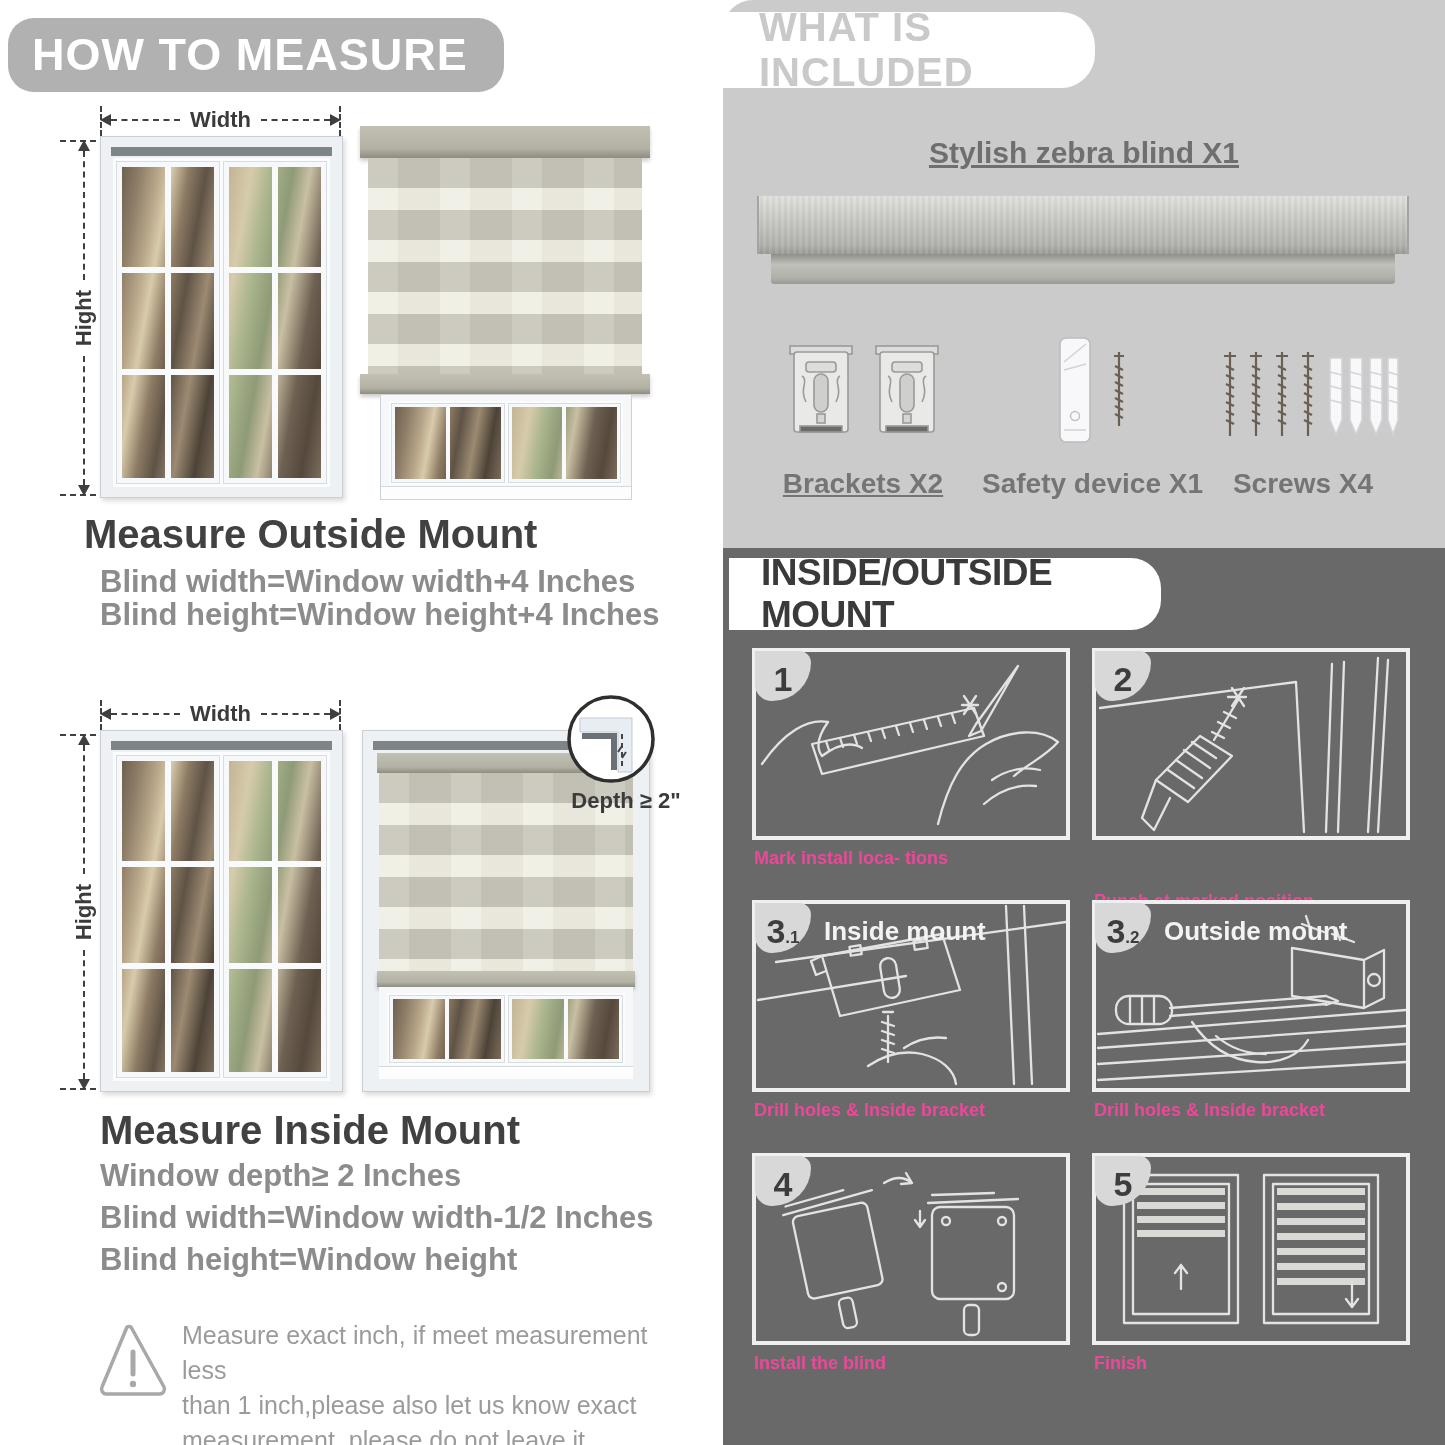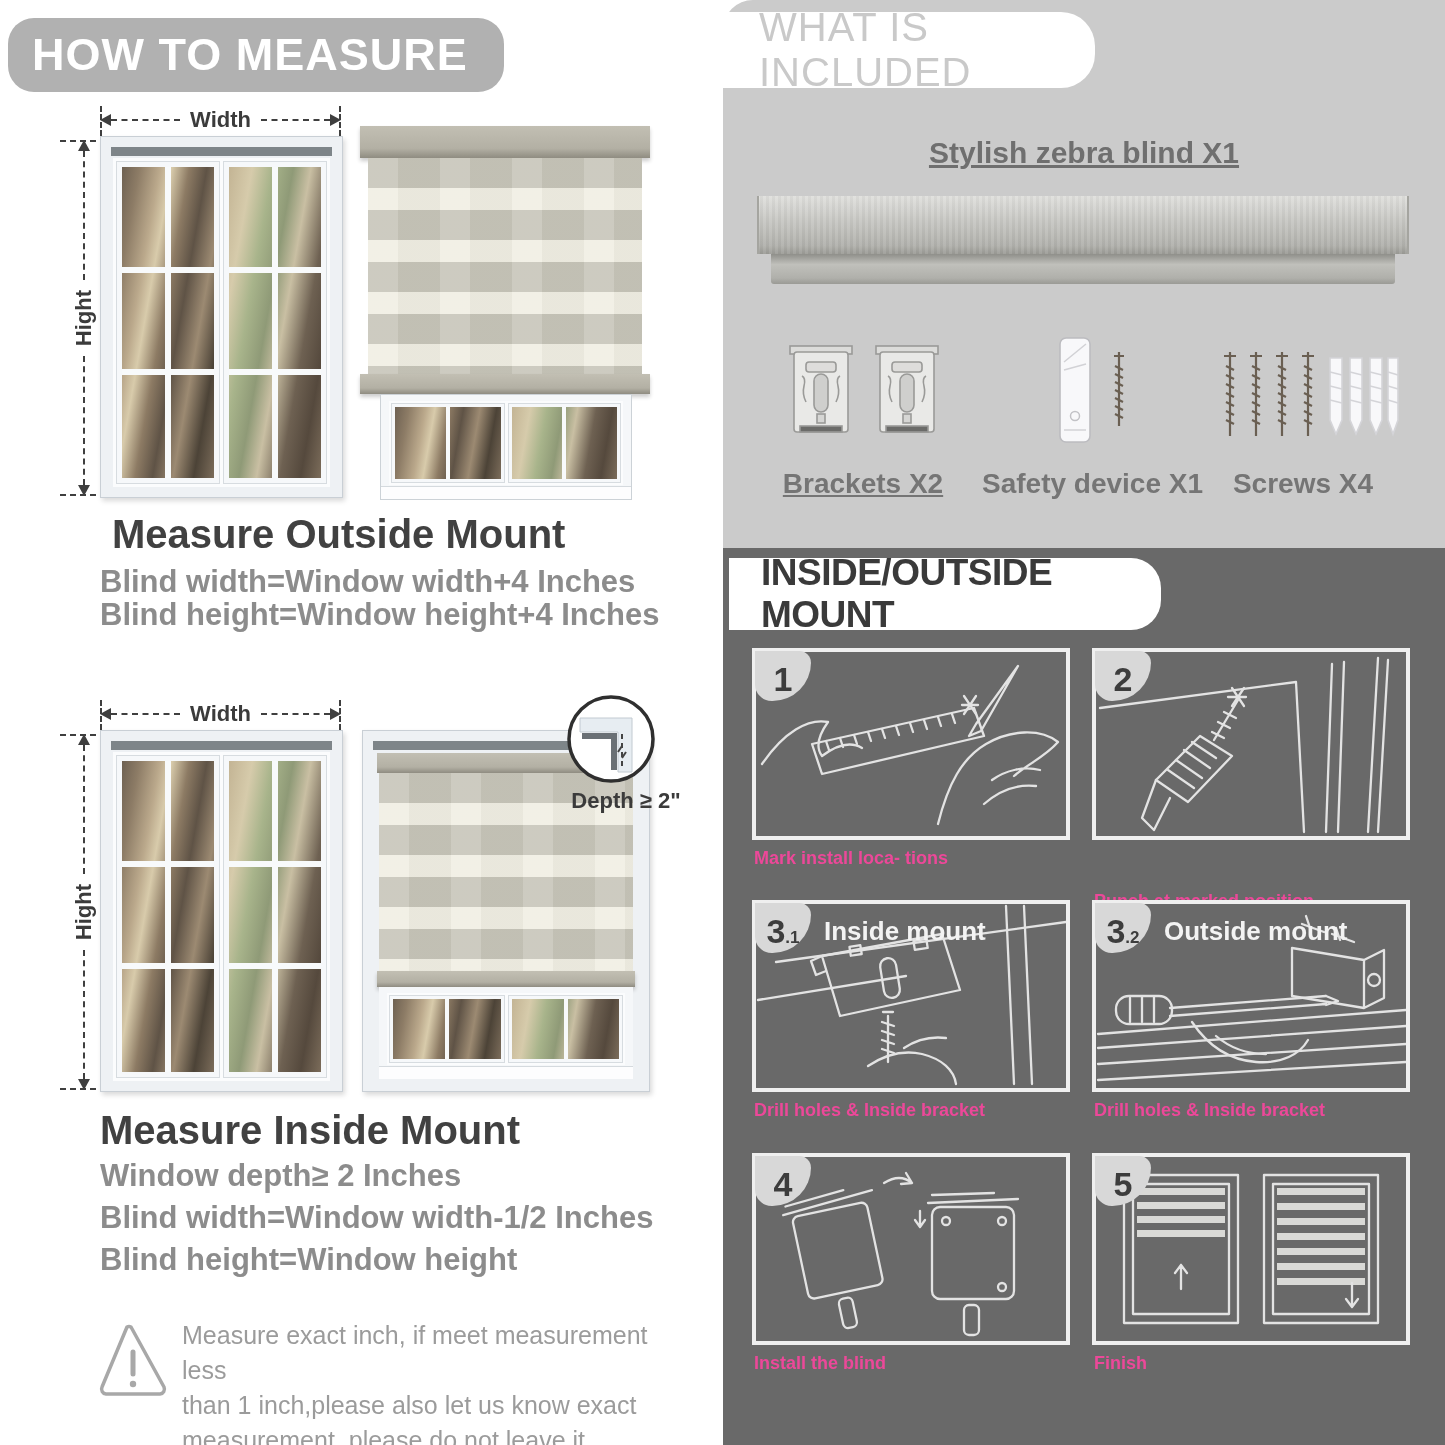--- a/index.html
+++ b/index.html
@@ -7,21 +7,21 @@
           font-family:"Liberation Sans",sans-serif;color:#3e3e3e;}
   .abs{position:absolute;}
 
   
   .how-header{left:8px;top:18px;width:496px;height:74px;background:#b1b1b1;border-radius:26px;
               display:flex;align-items:center;padding-left:24px;box-sizing:border-box;}
   .how-header span{color:#fff;font-weight:bold;font-size:45px;letter-spacing:1px;}
   .inc-panel{left:723px;top:0;width:722px;height:548px;background:#cbcbcb;border-top-left-radius:30px;}
   .inc-header{left:723px;top:12px;width:372px;height:76px;background:#fff;border-radius:0 34px 34px 0;
               display:flex;align-items:center;padding-left:36px;box-sizing:border-box;}
-  .inc-header span{color:#c9c9c9;font-weight:normal;font-size:40px;letter-spacing:1px;}
+  .inc-header span{color:#c9c9c9;font-weight:bold;font-size:40px;letter-spacing:1px;}
   .dark-section{left:723px;top:548px;width:722px;height:897px;background:#696969;}
   .mount-header{left:729px;top:558px;width:432px;height:72px;background:#fff;border-radius:0 30px 30px 0;
                 display:flex;align-items:center;padding-left:32px;box-sizing:border-box;}
   .mount-header span{color:#3a3a3a;font-weight:bold;font-size:37px;letter-spacing:-0.5px;}
 
   
   .sec-title{font-weight:bold;font-size:40px;color:#414141;}
   .formula{font-weight:bold;font-size:31px;color:#8c8c8c;}
   .product-label{left:723px;top:136px;width:722px;text-align:center;font-weight:bold;font-size:30px;color:#6f6f6f;text-decoration:underline;}
   .item-label{top:468px;text-align:center;font-weight:bold;font-size:28px;color:#757575;}
@@ -130,21 +130,21 @@
     <div class="abs rail" style="left:0;top:248px;width:290px;height:20px;"></div>
     <div class="abs bwin" style="left:20px;top:268px;width:250px;height:104px;">
       <div class="bwin-doors">
         <div class="bdoor photo-a"></div>
         <div class="bdoor photo-b"></div>
       </div>
       <div class="bwin-sill"></div>
     </div>
   </div>
 
-  <div class="abs sec-title" style="left:112px;top:512px;">Measure Outside Mount</div>
+  <div class="abs sec-title" style="left:84px;top:512px;">Measure Outside Mount</div>
   <div class="abs formula" style="left:100px;top:564px;">Blind width=Window width+4 Inches</div>
   <div class="abs formula" style="left:100px;top:597px;">Blind height=Window height+4 Inches</div>
 
   <div class="abs harrow meas-label" style="left:100px;top:701px;width:241px;">
     <div class="tri-l"></div>
       <div class="dash"></div>
     <span class="lbl">Width</span>
     <div class="dash"></div>
       <div class="tri-r"></div>
   </div>

